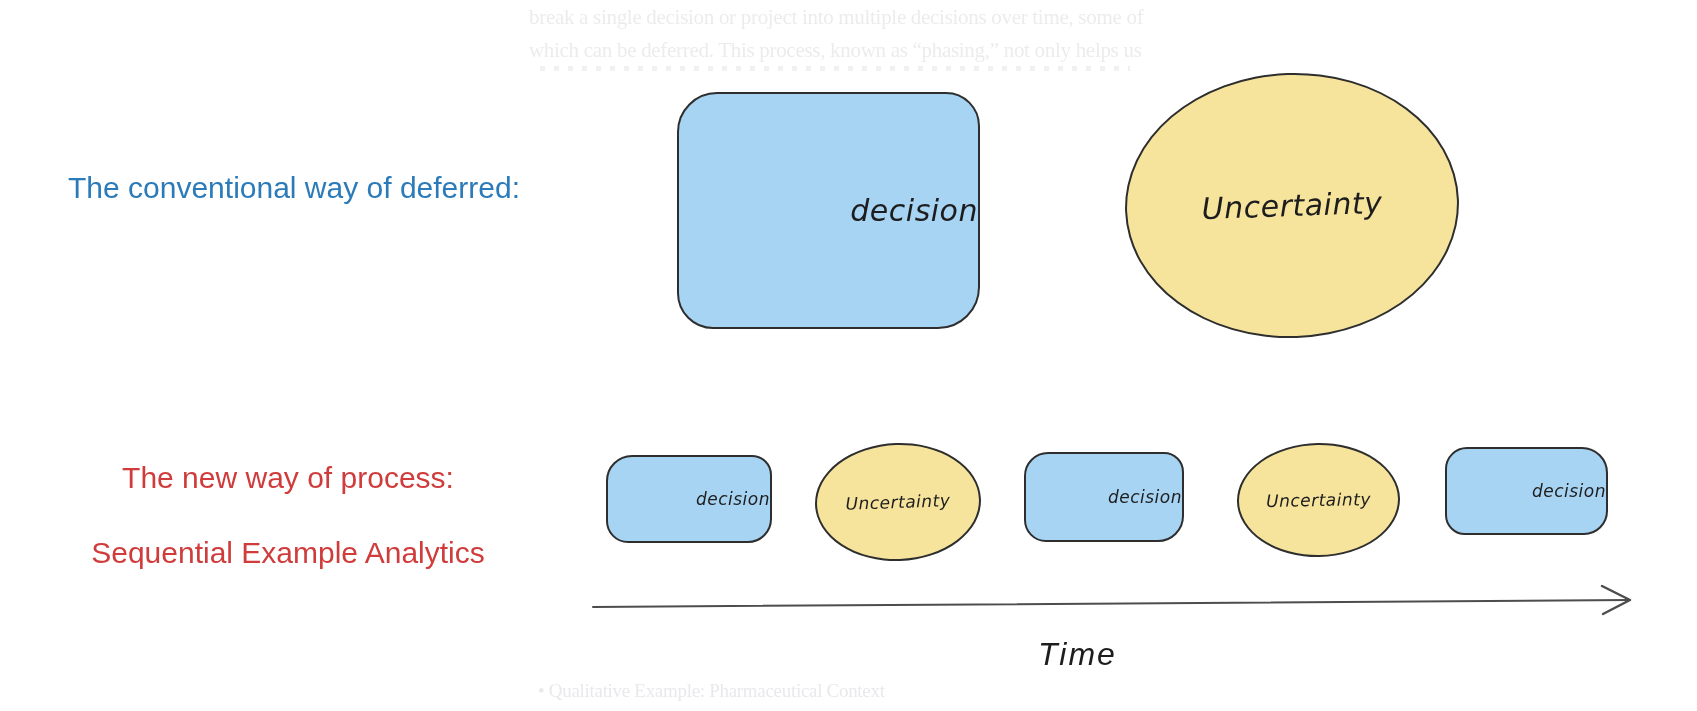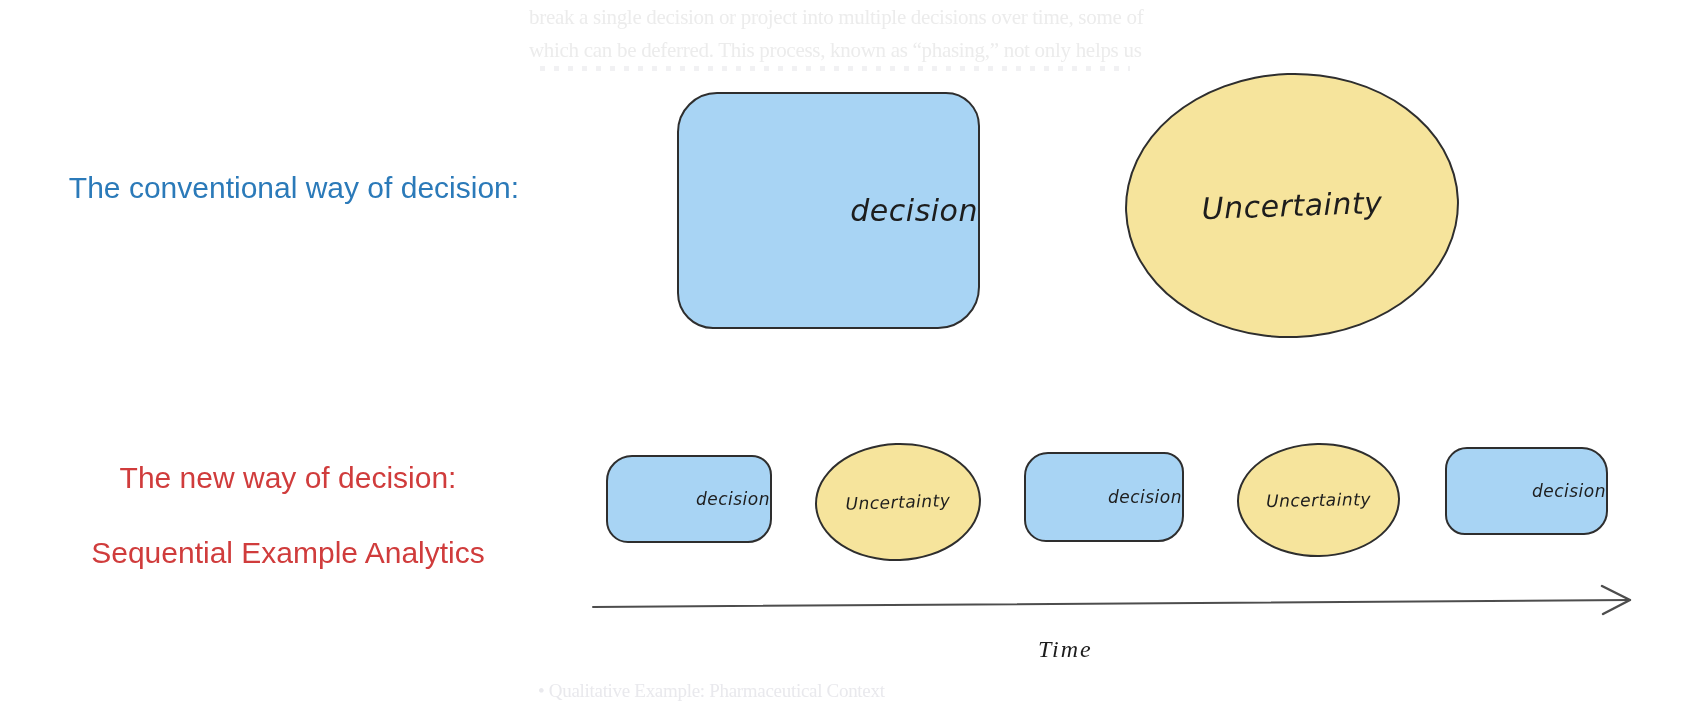--- a/index.html
+++ b/index.html
@@ -57,44 +57,44 @@
   #big-uncertainty{left:1125px;top:73px;width:334px;height:265px;transform:rotate(-2deg);font-size:30px;}
 
   #seq-1{left:606px;top:455px;width:166px;height:88px;border-radius:26px 20px 24px 22px;font-size:17px;}
   #seq-2{left:815px;top:443px;width:166px;height:118px;transform:rotate(-2deg);font-size:17px;}
   #seq-3{left:1024px;top:452px;width:160px;height:90px;border-radius:24px 20px 26px 22px;font-size:17px;}
   #seq-4{left:1237px;top:443px;width:163px;height:114px;transform:rotate(-1deg);font-size:17px;}
   #seq-5{left:1445px;top:447px;width:163px;height:88px;border-radius:22px 26px 24px 20px;font-size:17px;}
 
   #axis-svg{position:absolute;left:0;top:0;width:1697px;height:711px;pointer-events:none;}
   #time-label{
-    position:absolute;left:1038px;top:636px;font-size:24px;
-    font-family:Liberation Serif, serif;font-style:italic;color:#1d1d1d;letter-spacing:2px;
+    position:absolute;left:1038px;top:636px;font-size:32px;
+    font-family:Liberation Sans, sans-serif;font-style:italic;color:#1d1d1d;letter-spacing:2px;
   }
 </style>
 </head>
 <body>
 
 <div id="canvas">
 
   <div class="doc-line" id="doc-top-1">break a single decision or project into multiple decisions over time, some of</div>
   <div class="doc-line" id="doc-top-2">which can be deferred. This process, known as “phasing,” not only helps us</div>
   <div id="doc-top-clip"></div>
   <div class="doc-line" id="doc-bottom">•  Qualitative Example: Pharmaceutical Context</div>
 
-  <div class="heading conv" id="conv-line1">The conventional way of decision:</div>
+  <div class="heading conv" id="conv-line1">The conventional way of deferred:</div>
 
   <div class="shape decision" id="big-decision">
     <span class="hand">decision</span>
   </div>
   <div class="shape uncertainty" id="big-uncertainty">
     <span class="hand">Uncertainty</span>
   </div>
 
-  <div class="heading new" id="new-line1">The new way of decision:</div>
+  <div class="heading new" id="new-line1">The new way of process:</div>
   <div class="heading new" id="new-line2">Sequential Example Analytics</div>
 
   <div class="shape decision" id="seq-1">
     <span class="hand">decision</span>
   </div>
   <div class="shape uncertainty" id="seq-2">
     <span class="hand">Uncertainty</span>
   </div>
   <div class="shape decision" id="seq-3">
     <span class="hand">decision</span>

